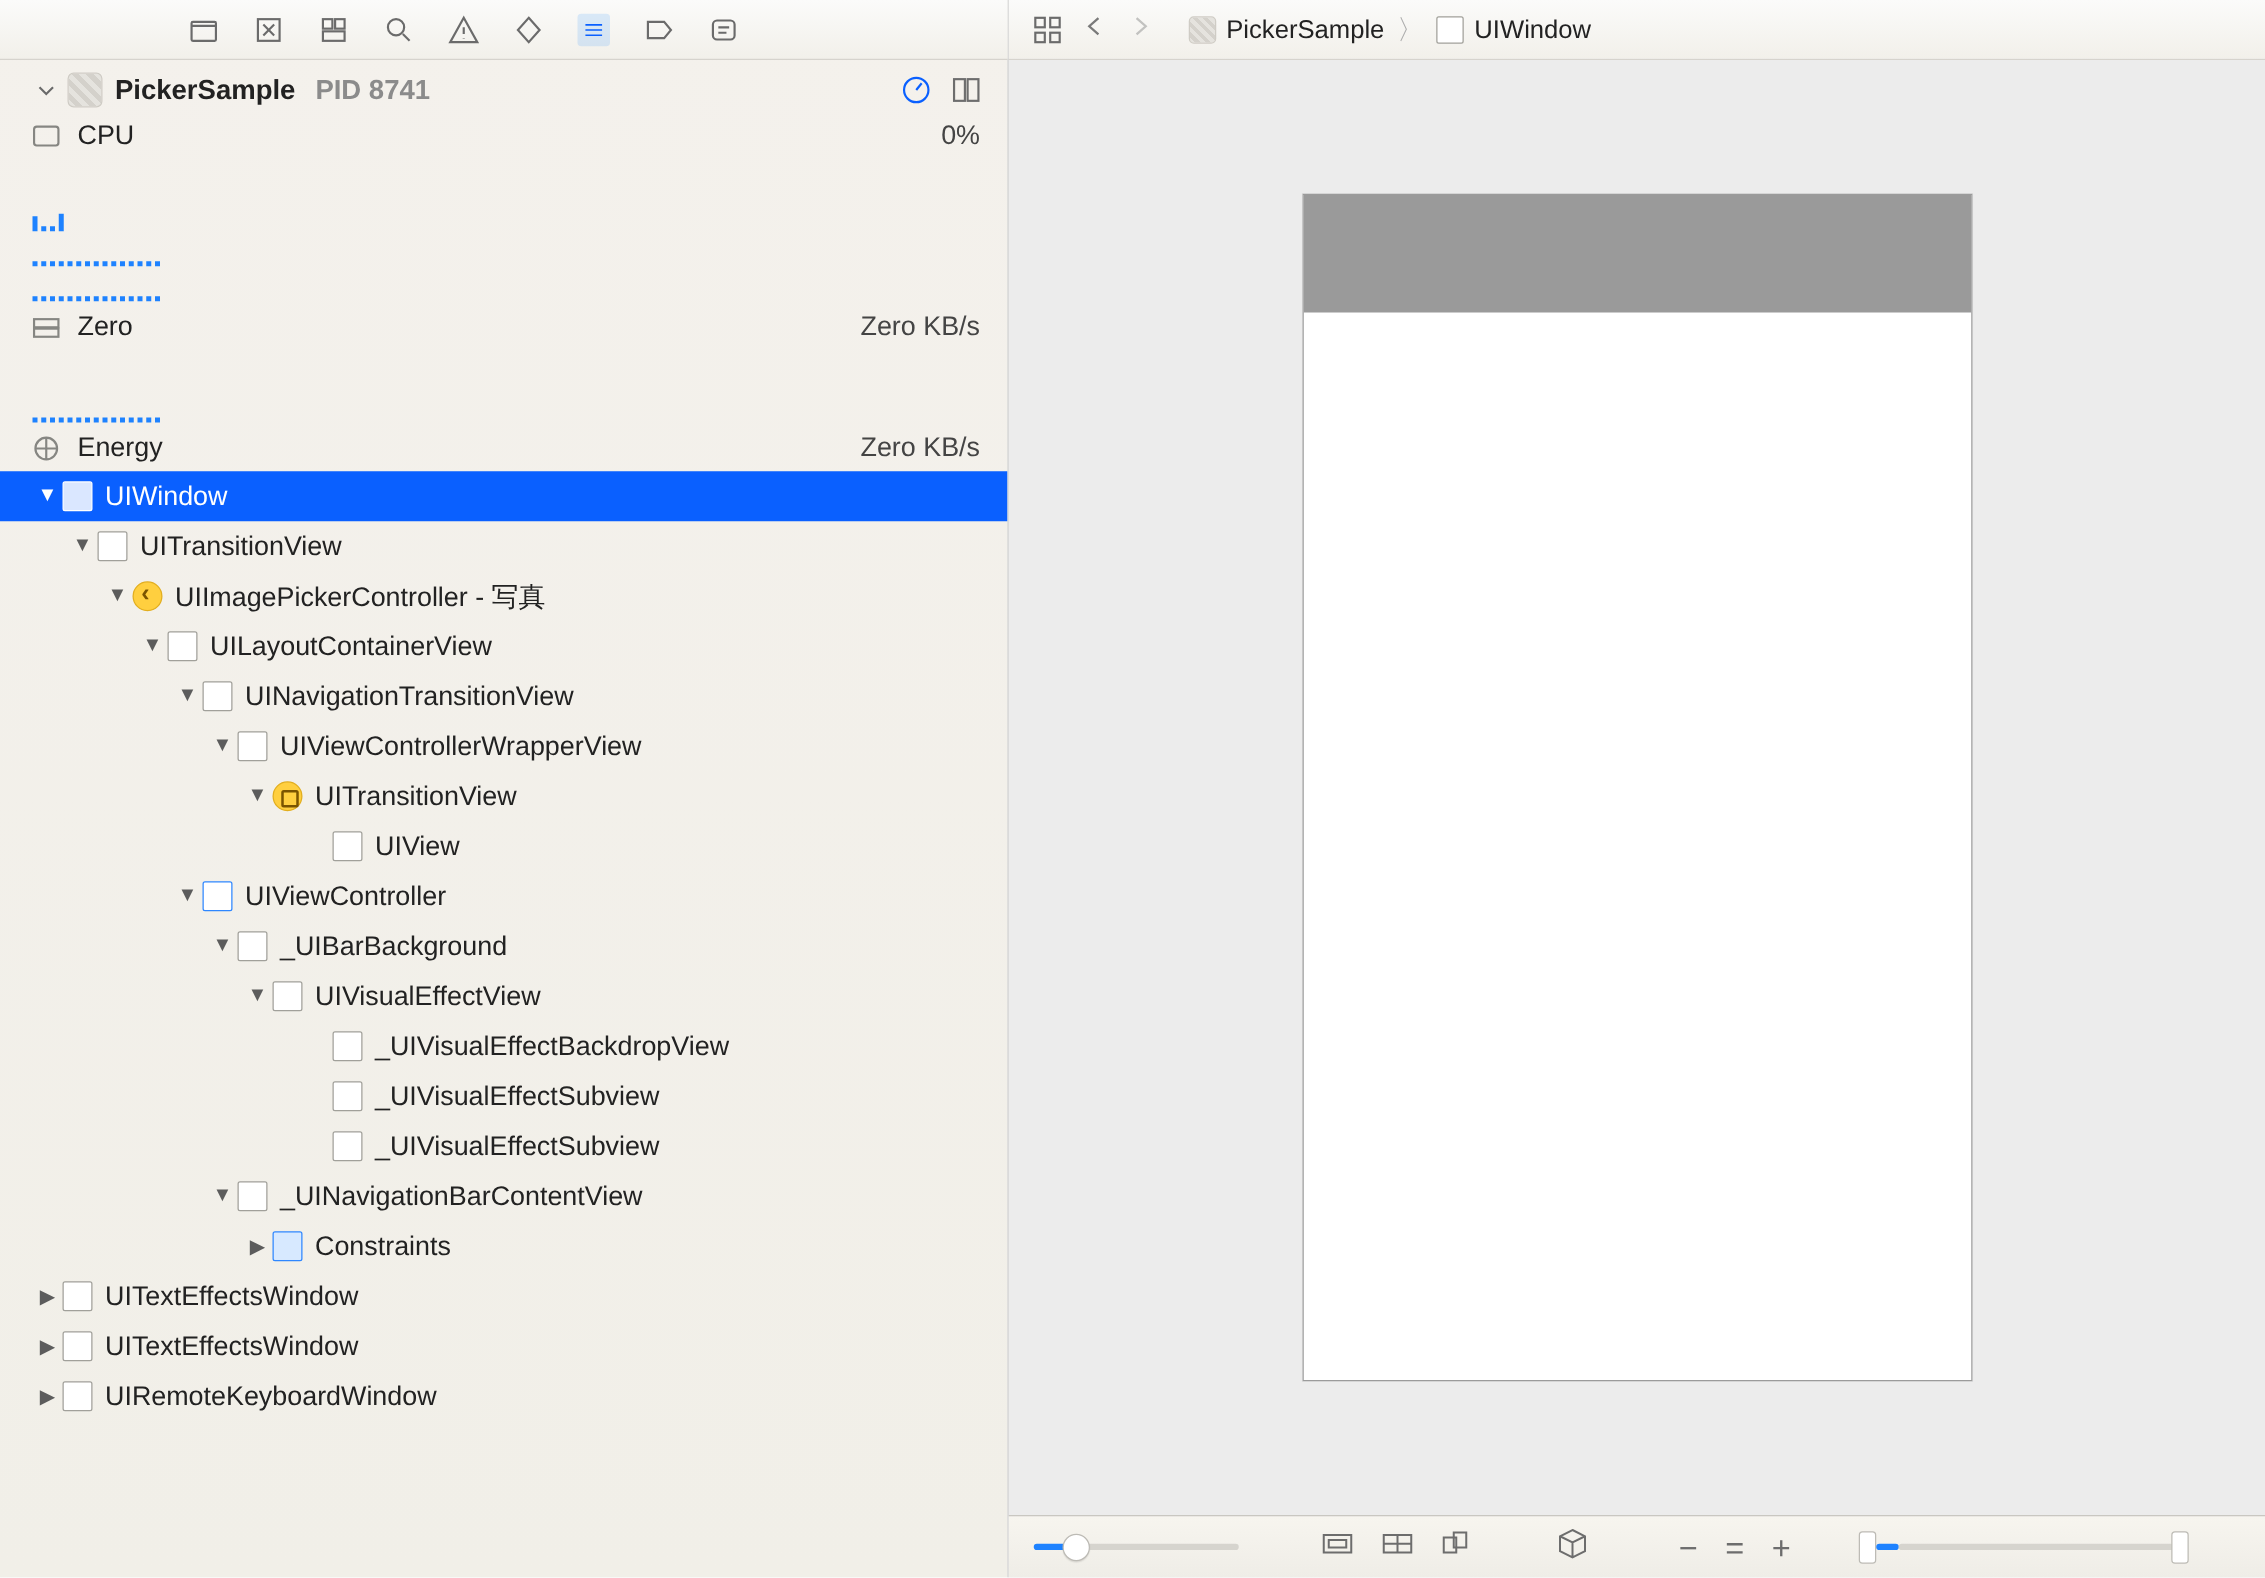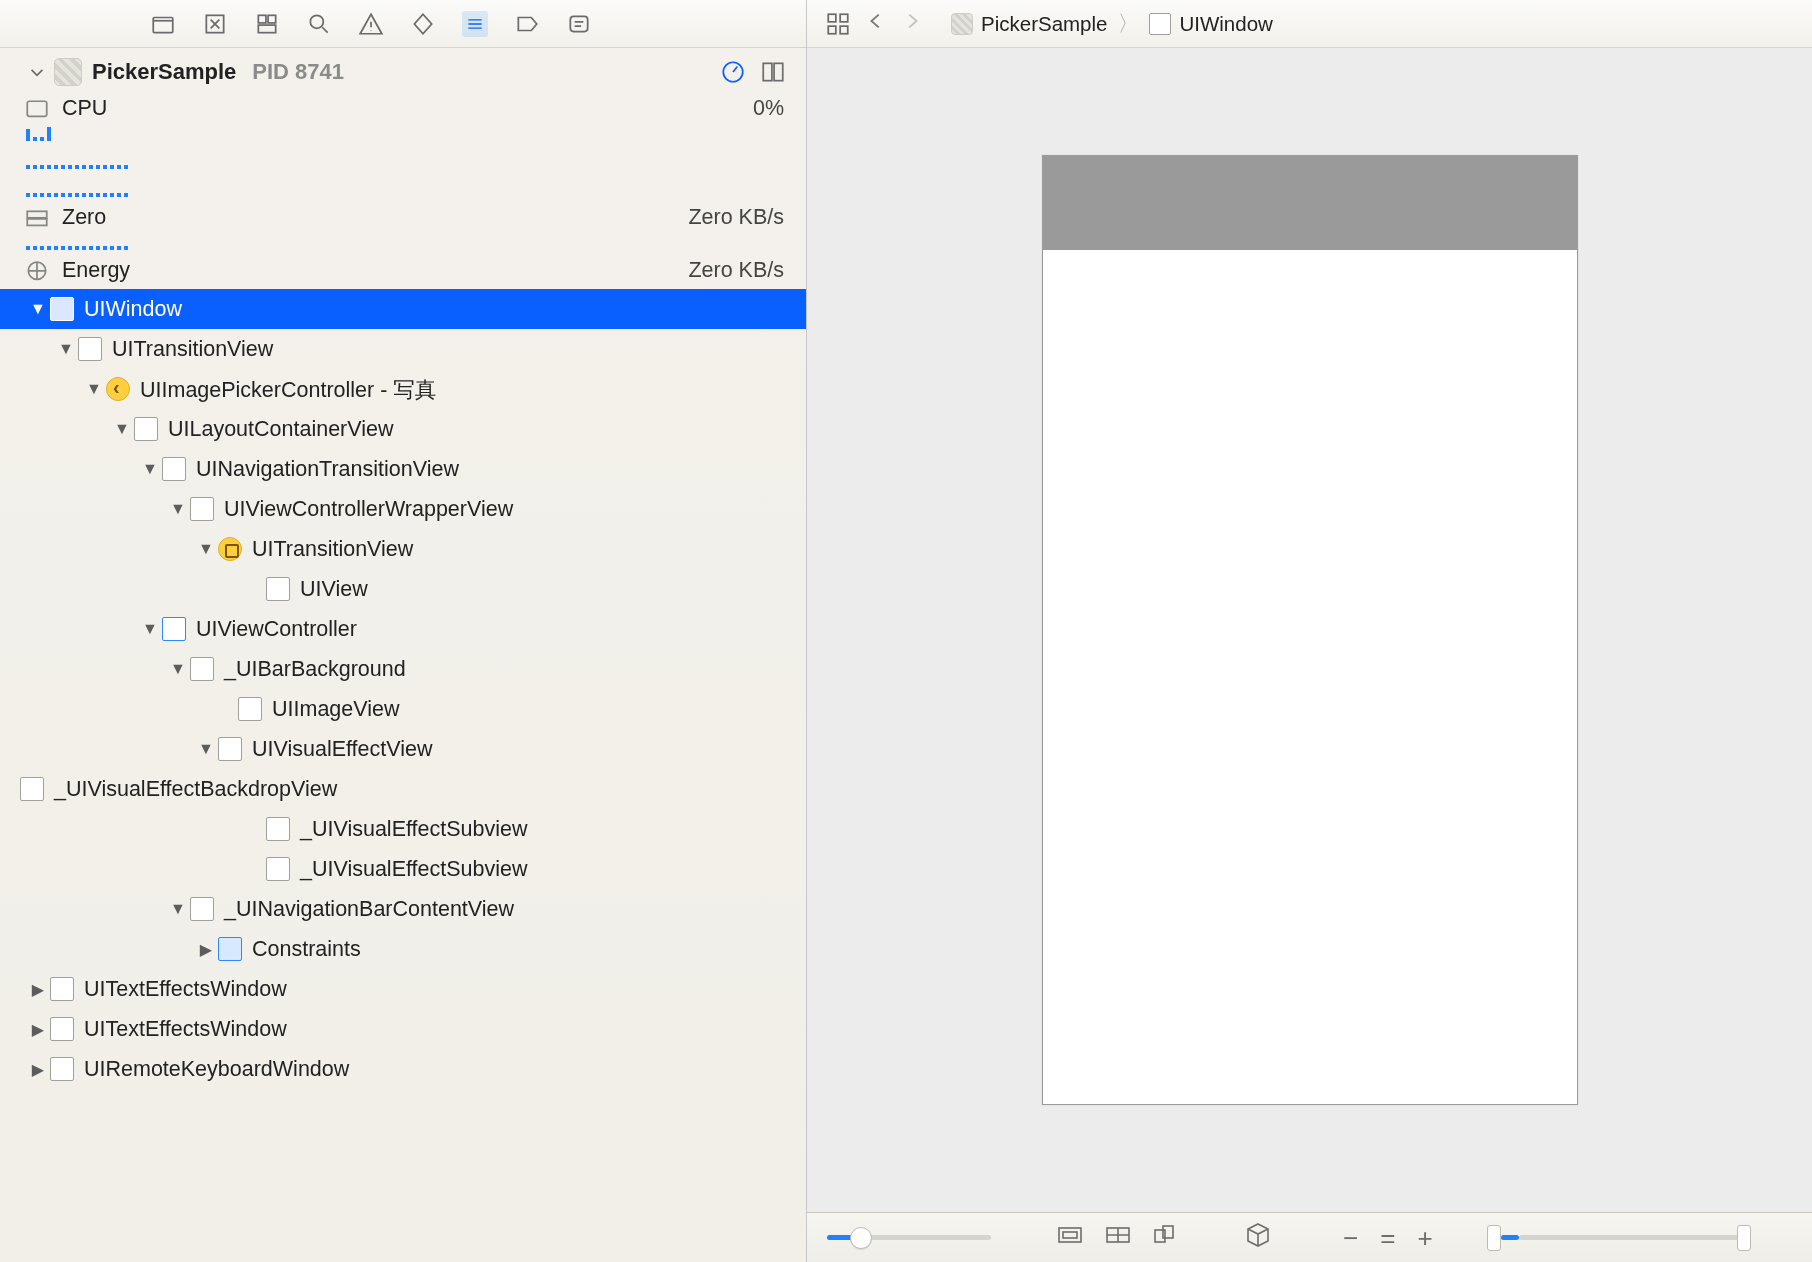--- a/index.html
+++ b/index.html
@@ -18,21 +18,21 @@
   .process-left { display:flex; align-items:center; gap:10px;}
   .app-icon { width:28px; height:28px; border-radius:5px; background:
     repeating-linear-gradient(45deg,#e5e3de 0 4px,#d4d1cb 4px 8px); border:1px solid #cfccc5;}
   .proc-name { font-weight:600; font-size:22px;}
   .proc-pid { color:#8b8b8b; font-weight:600; font-size:22px; margin-left:6px;}
   .proc-right { display:flex; gap:14px; align-items:center;}
   .dial-icon svg { stroke:#0a60ff; }
   .layout-icon svg { stroke:#6d6d6d; }
 
   .stats { display:flex; flex-direction:column; }
-  .stat-row { display:flex; flex-direction:column; padding: 6px 22px 2px 24px;}
+  .stat-row { display:flex; flex-direction:column; padding: 6px 22px 2px 24px; gap: 44px;}
   .stat-top { display:flex; justify-content:space-between; align-items:center;}
   .stat-left { display:flex; align-items:center; gap:12px;}
   .stat-label { font-size:21.5px; color:#222;}
   .stat-value { font-size:21.5px; color:#444;}
   .stat-icon { width:26px; height:22px; display:flex; align-items:center; justify-content:center;}
   .stat-icon svg { stroke:#868682; fill:none; stroke-width:1.6;}
   .spark { height:16px; margin-top:4px; margin-left:2px; display:flex; align-items:flex-end; gap:3px;}
   .spark span { width:4px; background:#1e82ff;}
   .spark.flat span{ height:4px;}
   .spark.cpu span:nth-child(1){height:12px;} .spark.cpu span:nth-child(2){height:4px;}
@@ -322,31 +322,26 @@
     <div class="node" style="padding-left:142px">
         <span class="arrow">▼</span>
         <span class="nicon blue"></span>
         <span class="lbl">UIViewController</span>
       </div>
     <div class="node" style="padding-left:170px">
         <span class="arrow">▼</span>
         <span class="nicon"></span>
         <span class="lbl">_UIBarBackground</span>
       </div>
-    <div class="node" style="padding-left:218px">
-        <span class="arrow" style="visibility:hidden">▶</span>
-        <span class="nicon"></span>
-        <span class="lbl">UIImageView</span>
-      </div>
     <div class="node" style="padding-left:198px">
         <span class="arrow">▼</span>
         <span class="nicon"></span>
         <span class="lbl">UIVisualEffectView</span>
       </div>
-    <div class="node" style="">
+    <div class="node" style="padding-left:246px">
         <span class="arrow" style="visibility:hidden">▶</span>
         <span class="nicon"></span>
         <span class="lbl">_UIVisualEffectBackdropView</span>
       </div>
     <div class="node" style="padding-left:246px">
         <span class="arrow" style="visibility:hidden">▶</span>
         <span class="nicon"></span>
         <span class="lbl">_UIVisualEffectSubview</span>
       </div>
     <div class="node" style="padding-left:246px">

